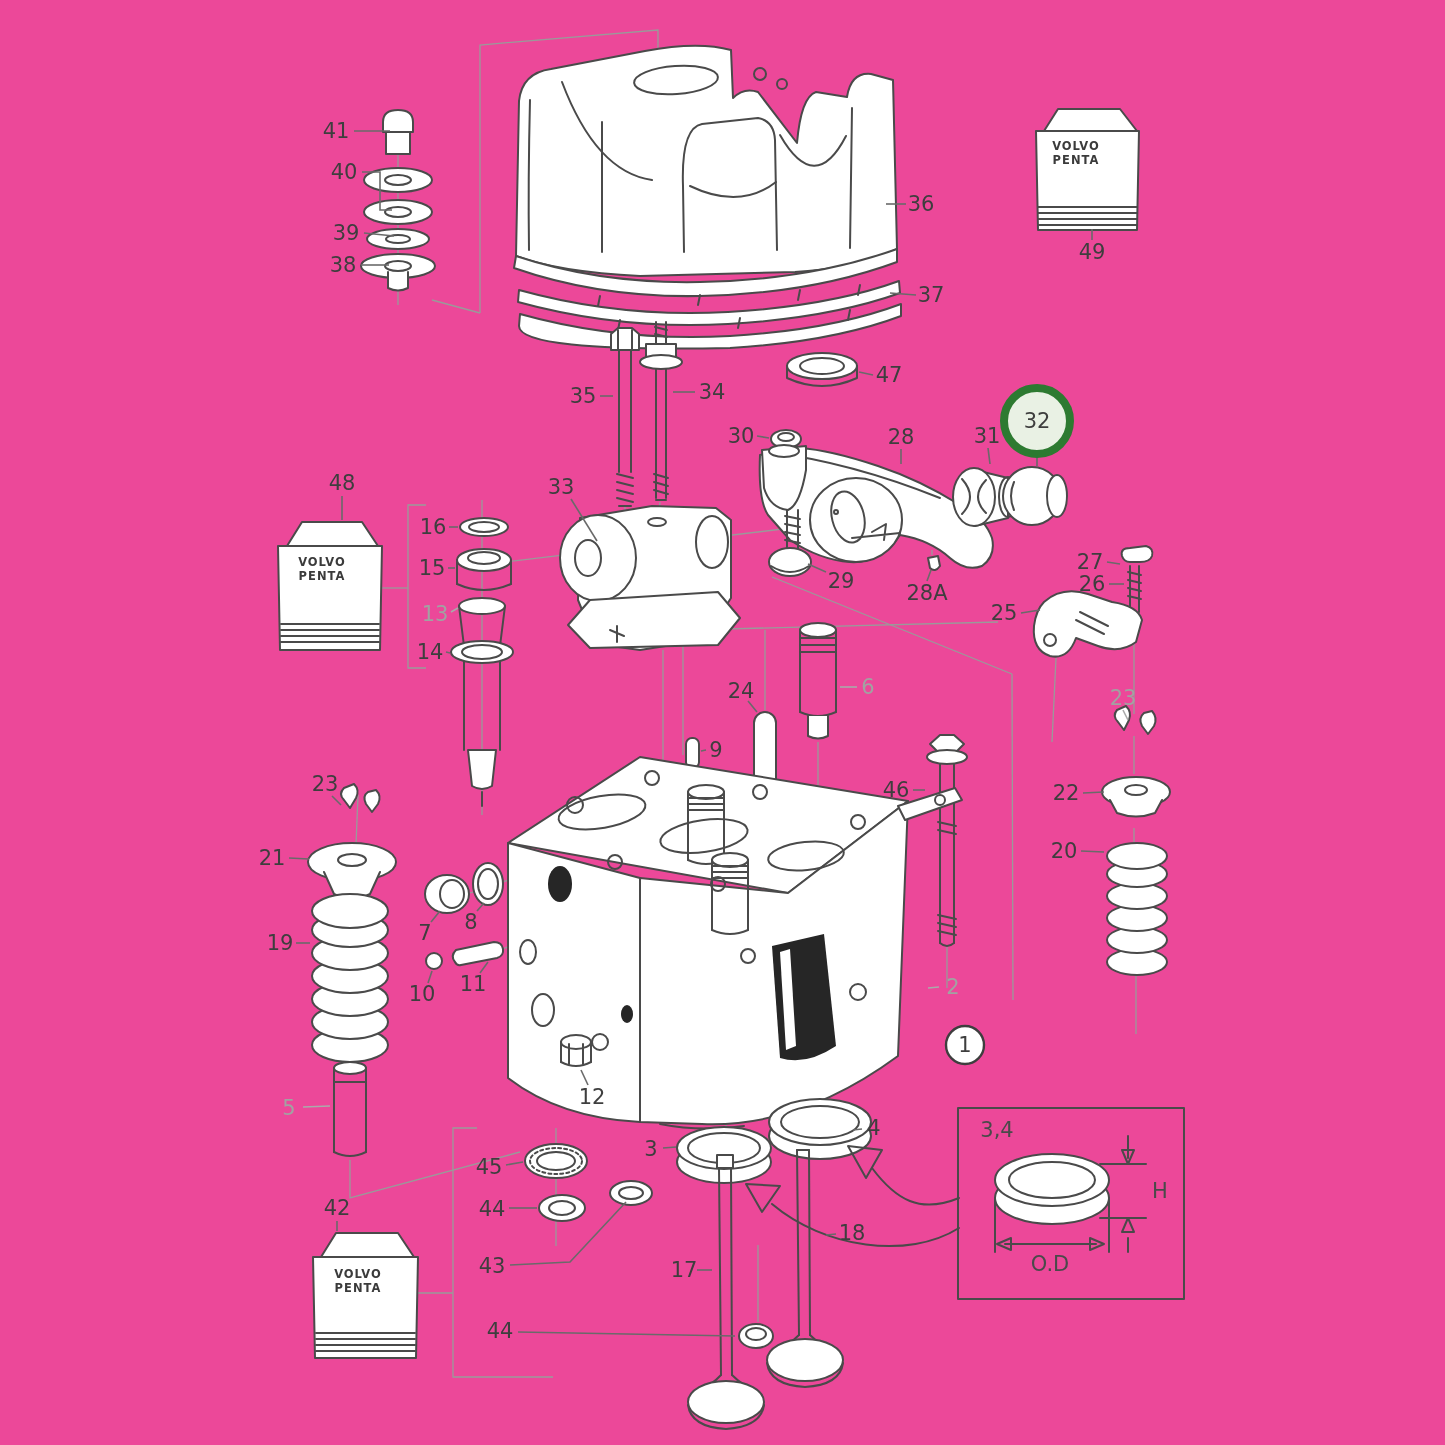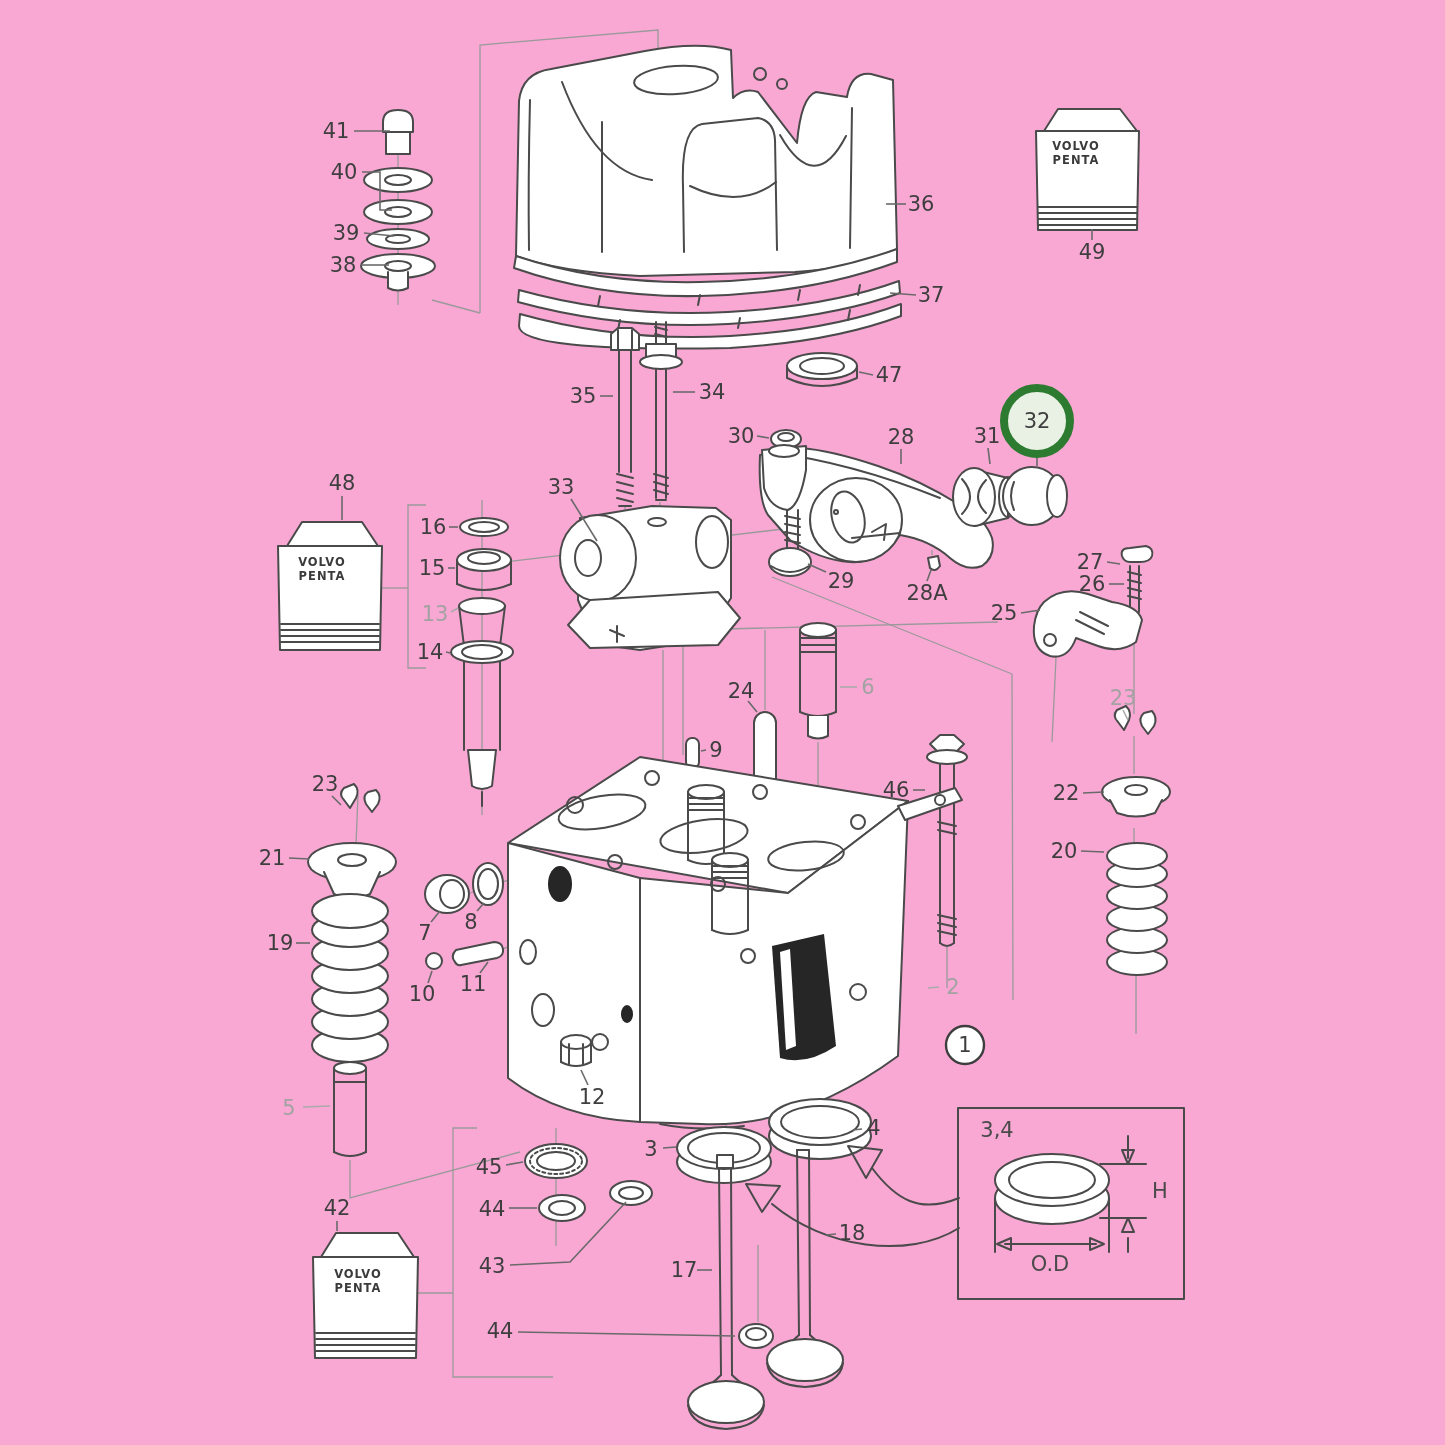--- a/index.html
+++ b/index.html
@@ -1,16 +1,16 @@
 <!DOCTYPE html>
 <html><head>
 <meta charset="utf-8">
 <style>
   html,body{margin:0;padding:0;background:#ffffff;}
-  .stage{position:relative;width:1445px;height:1445px;background:#f9a8d4;overflow:hidden;}
+  .stage{position:relative;width:1445px;height:1445px;background:#ec4899;overflow:hidden;}
   svg{display:block;width:1445px;height:1445px;}
   
   #parts path, #parts line, #parts ellipse, #parts circle, #parts rect, #parts polyline, #parts polygon{
     stroke:#4a4a4a;stroke-width:2;fill:none;stroke-linecap:round;stroke-linejoin:round;}
   #parts .f{fill:#ffffff;}
   #parts .dark{fill:#262626;stroke:none;}
   #parts .white{fill:#ffffff;stroke:none;}
   #parts .knurl{stroke-dasharray:3 3;}
   #construction line, #construction polyline{stroke:#9a9a9a;stroke-width:1.3;fill:none;}
   #construction .dashed{stroke-dasharray:5 5;}

